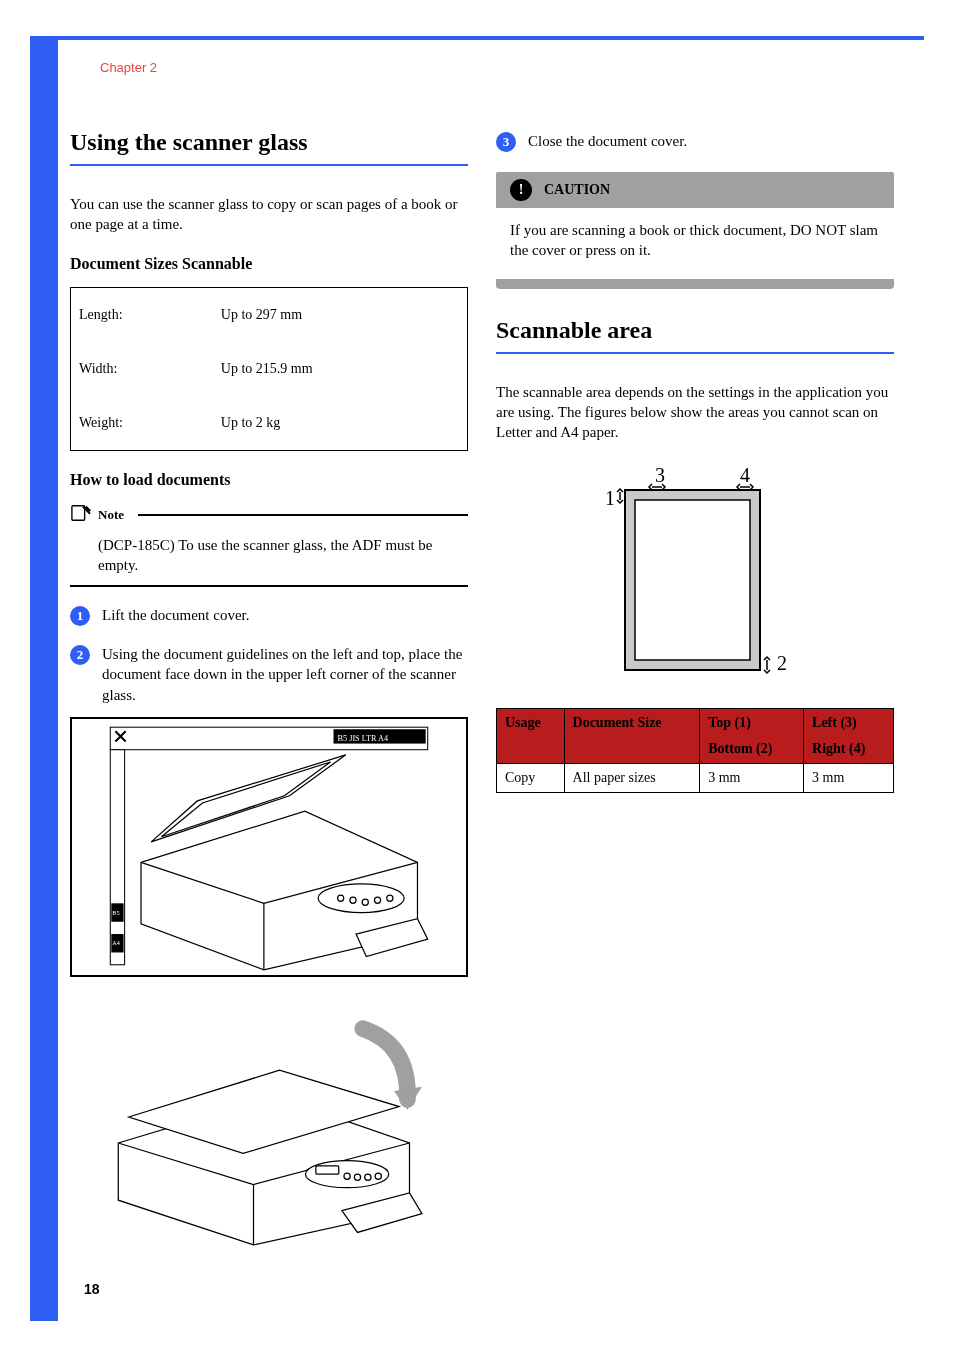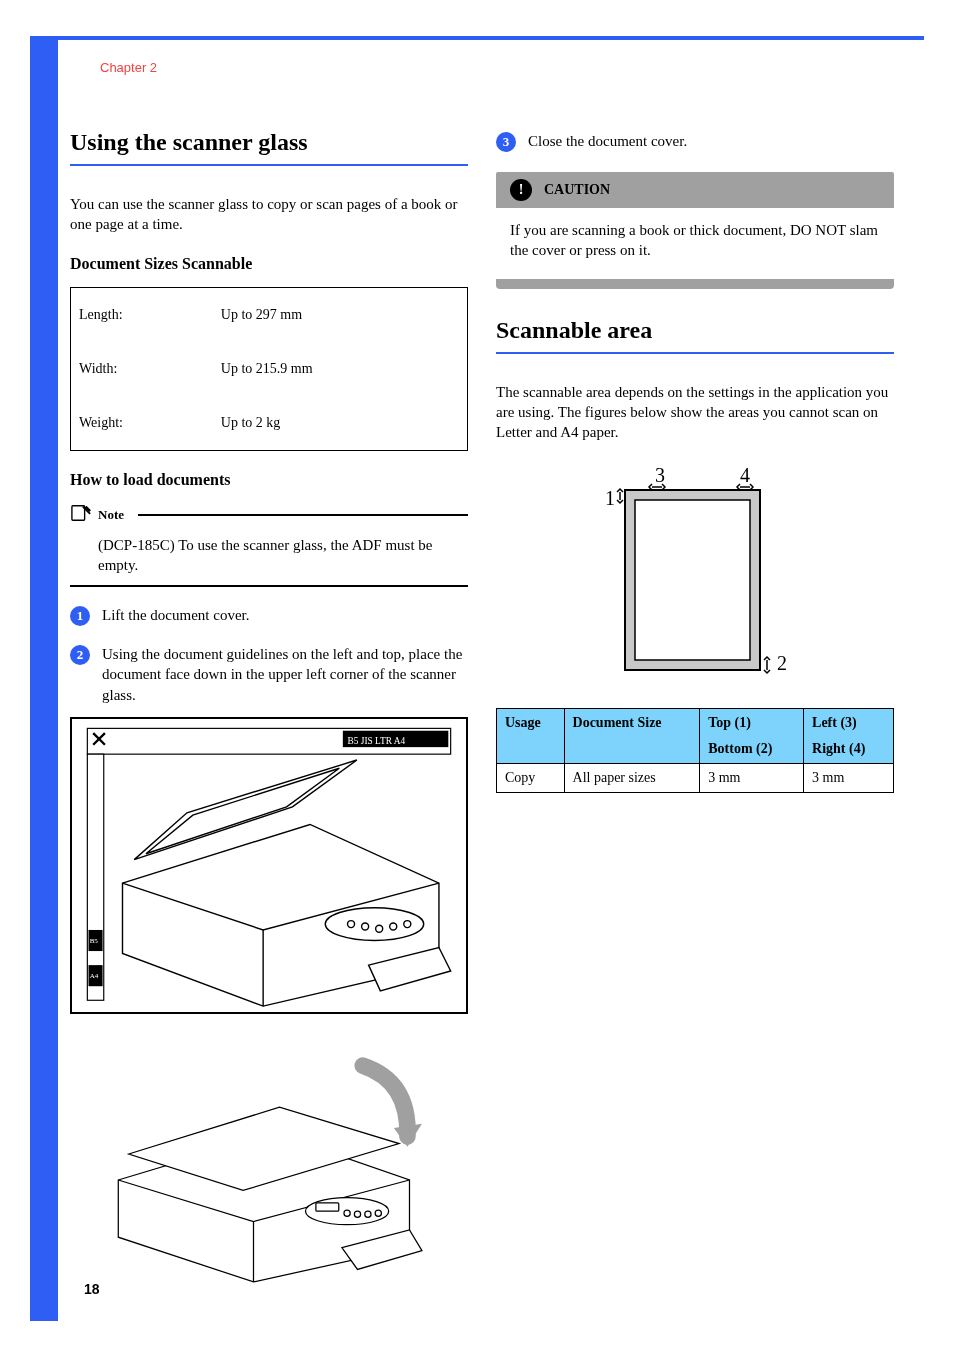--- a/index.html
+++ b/index.html
@@ -37,21 +37,21 @@
   .note-rule { flex: 1; border-top: 2px solid #000; margin-left: 8px; }
   .note-body { padding: 8px 0 10px 28px; font-size: 15px; line-height: 1.35; border-bottom: 2px solid #000; }
   .note-icon svg { width: 22px; height: 20px; }
   .step { display: flex; gap: 12px; margin-top: 18px; font-size: 15px; line-height: 1.35; }
   .step .bullet {
     width: 20px; height: 20px; border-radius: 50%; background: #2e5ef3; color: #fff;
     font-weight: bold; font-size: 13px; display: flex; align-items: center; justify-content: center;
     flex-shrink: 0; margin-top: 1px;
   }
   .illus {
-    margin-top: 12px; border: 2px solid #000; height: 297px; background:#fff;
+    margin-top: 12px; border: 2px solid #000; height: 260px; background:#fff;
     display:flex; align-items:center; justify-content:center; color:#888; font-size:12px;
     position: relative;
   }
   .illus svg { width: 100%; height: 100%; }
   .illus2 { border:none; height: 260px; margin-top: 10px; display:flex; align-items:center; justify-content:center;}
   .illus2 svg { width: 90%; height: 100%; }
   .caution-strip {
     background: #a0a0a0; height: 36px; border-radius: 2px 2px 0 0;
     display: flex; align-items: center; padding-left: 14px; gap: 12px;
     margin-top: 20px;
@@ -67,21 +67,21 @@
   }
   .caution-end { height: 10px; background: #a0a0a0; border-radius: 0 0 4px 4px; margin-top: 2px; margin-bottom: 26px; }
   .diagram { display:flex; justify-content:center; margin: 10px 0 18px 0; }
   .diagram svg { width: 280px; height: 230px; }
   table.scan {
     width: 100%; border-collapse: collapse; font-size: 14px;
   }
   table.scan th, table.scan td {
     border: 1px solid #000; padding: 6px 8px; text-align: left; vertical-align: top;
   }
-  table.scan th { background: #7dd3fc; font-weight: bold; }
+  table.scan th { background: #b91c1c; font-weight: bold; }
   table.scan th .sub2 { display:block; font-weight:bold; margin-top:10px; }
   .page-num { position: absolute; left: 84px; bottom: 54px; font-weight: bold; font-size: 14px; }
 </style>
 </head>
 <body>
 
 <div class="top-bar"></div>
 <div class="left-bar"></div>
 
 <div class="content">

